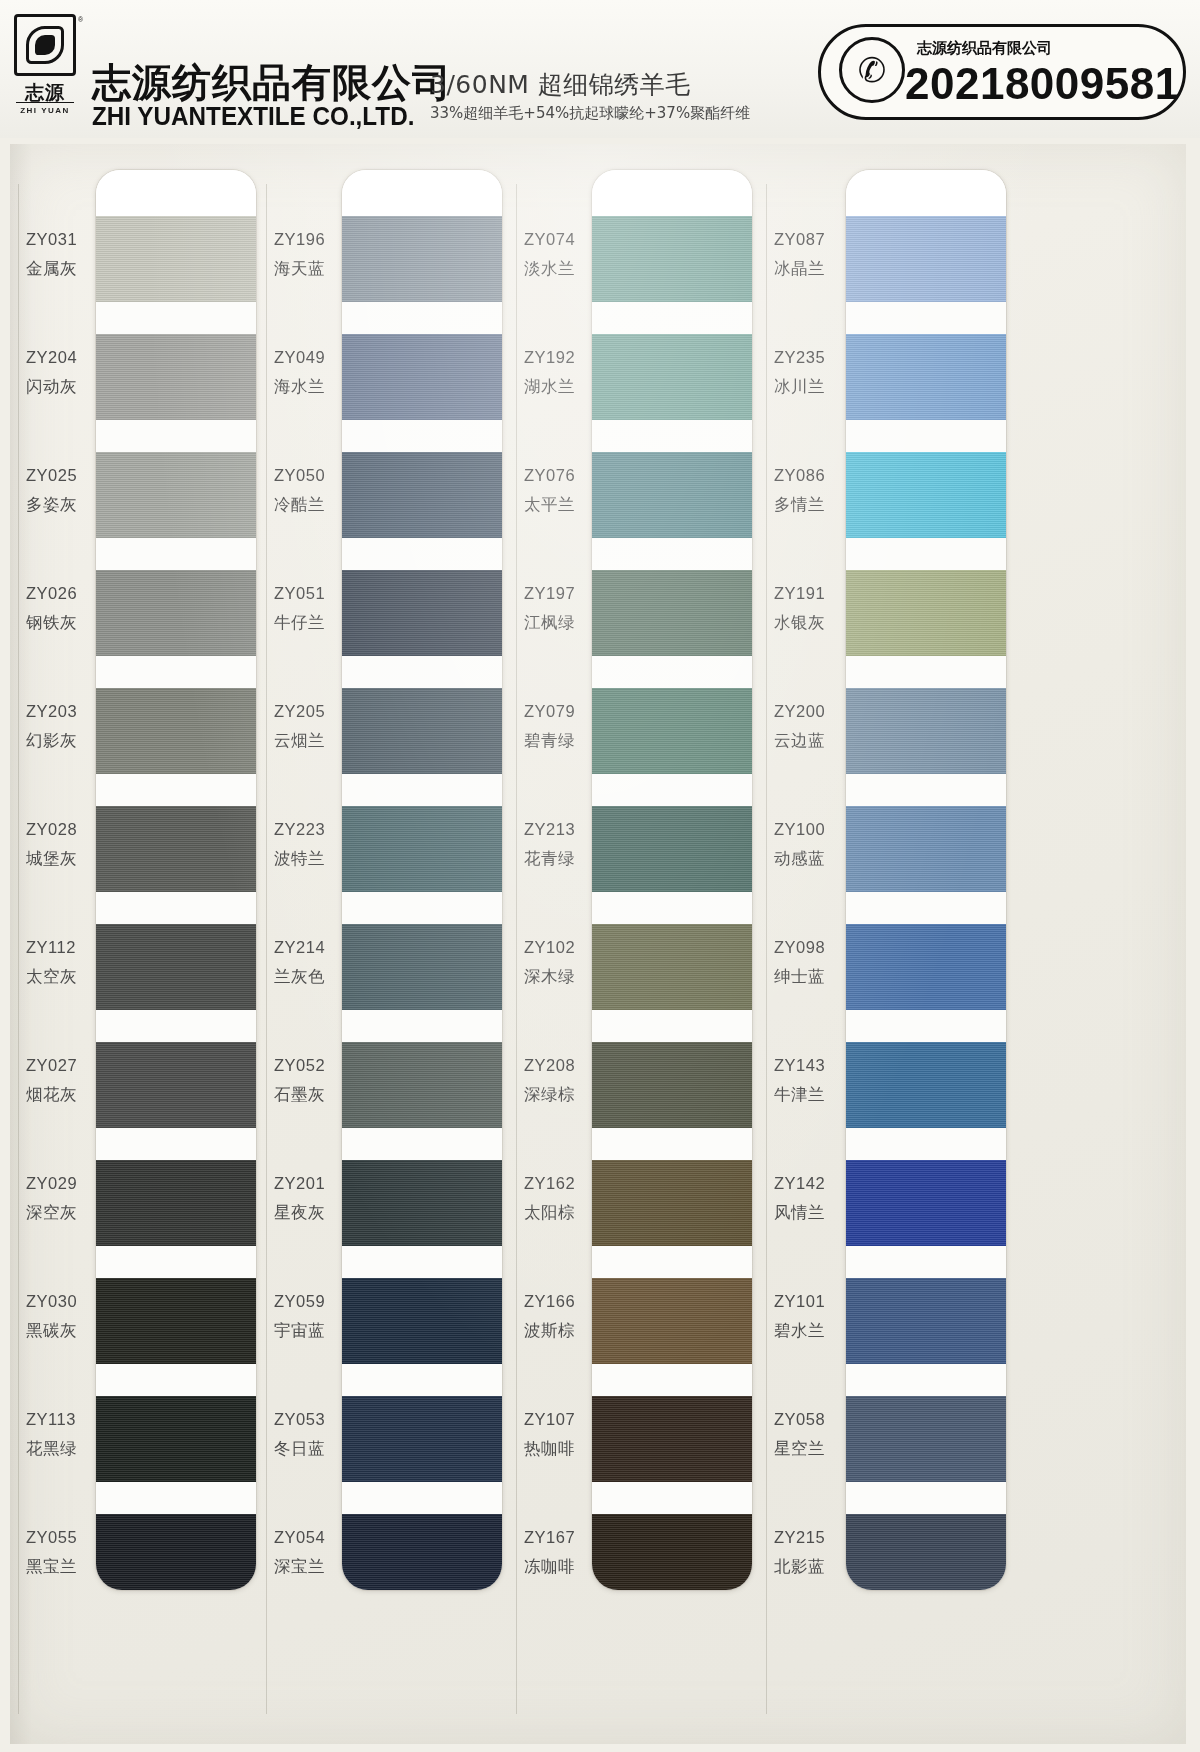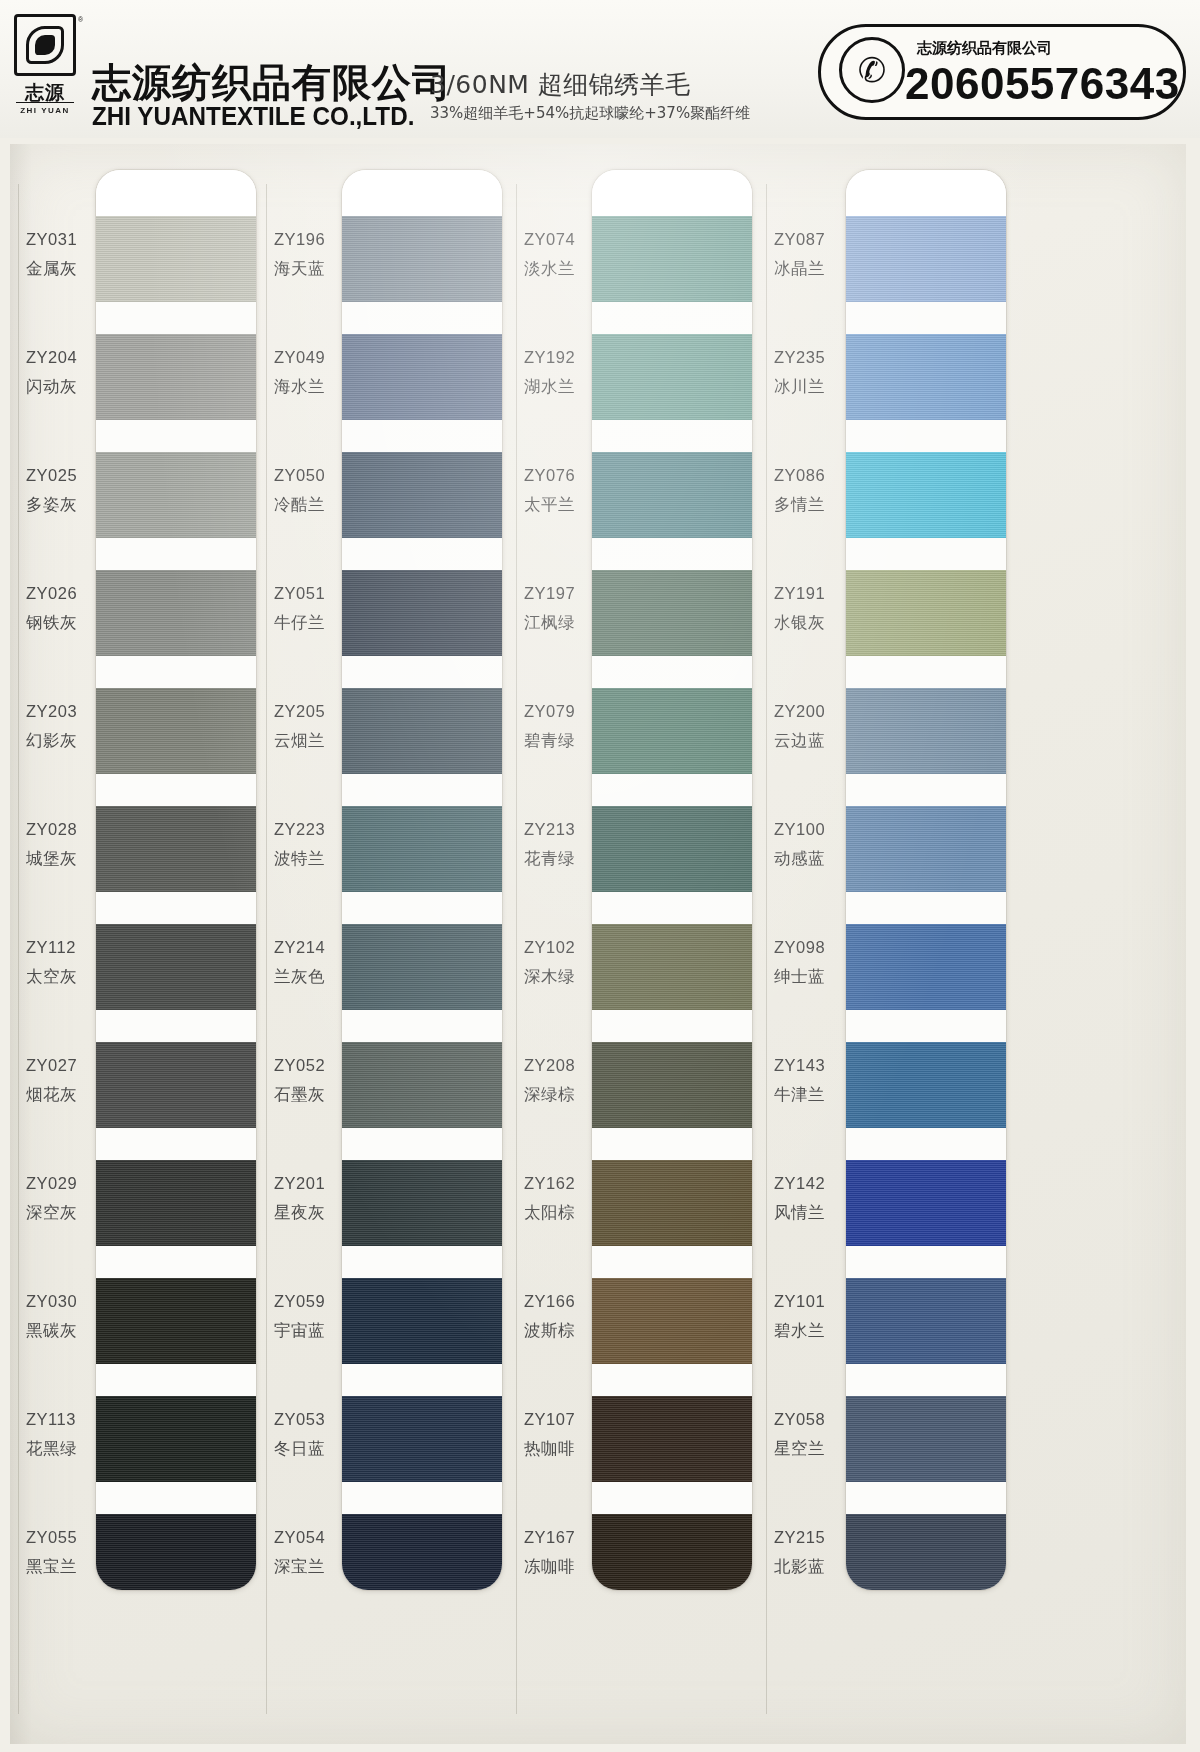--- a/index.html
+++ b/index.html
@@ -175,21 +175,21 @@
   <div class="company-en">ZHI YUANTEXTILE CO.,LTD.</div>
 
   <div class="spec-main">3/60NM  超细锦绣羊毛</div>
   <div class="spec-sub">33%超细羊毛+54%抗起球曚纶+37%聚酯纤维</div>
 
   <div class="contact">
     <div class="phone-icon">
       <span>✆</span>
     </div>
     <div class="contact-tag">志源纺织品有限公司</div>
-    <div class="contact-phone">20605576343</div>
+    <div class="contact-phone">20218009581</div>
   </div>
 </div>
 
 <div class="board">
   <div class="board-inner">
     <div id="columns-host">
         <div class="col" style="left: 6px;">
           <div class="vline" style="left: 2px;"></div>
           <div class="lab" style="left: 10px; top: 86px;">
             <div class="code">ZY031</div>

